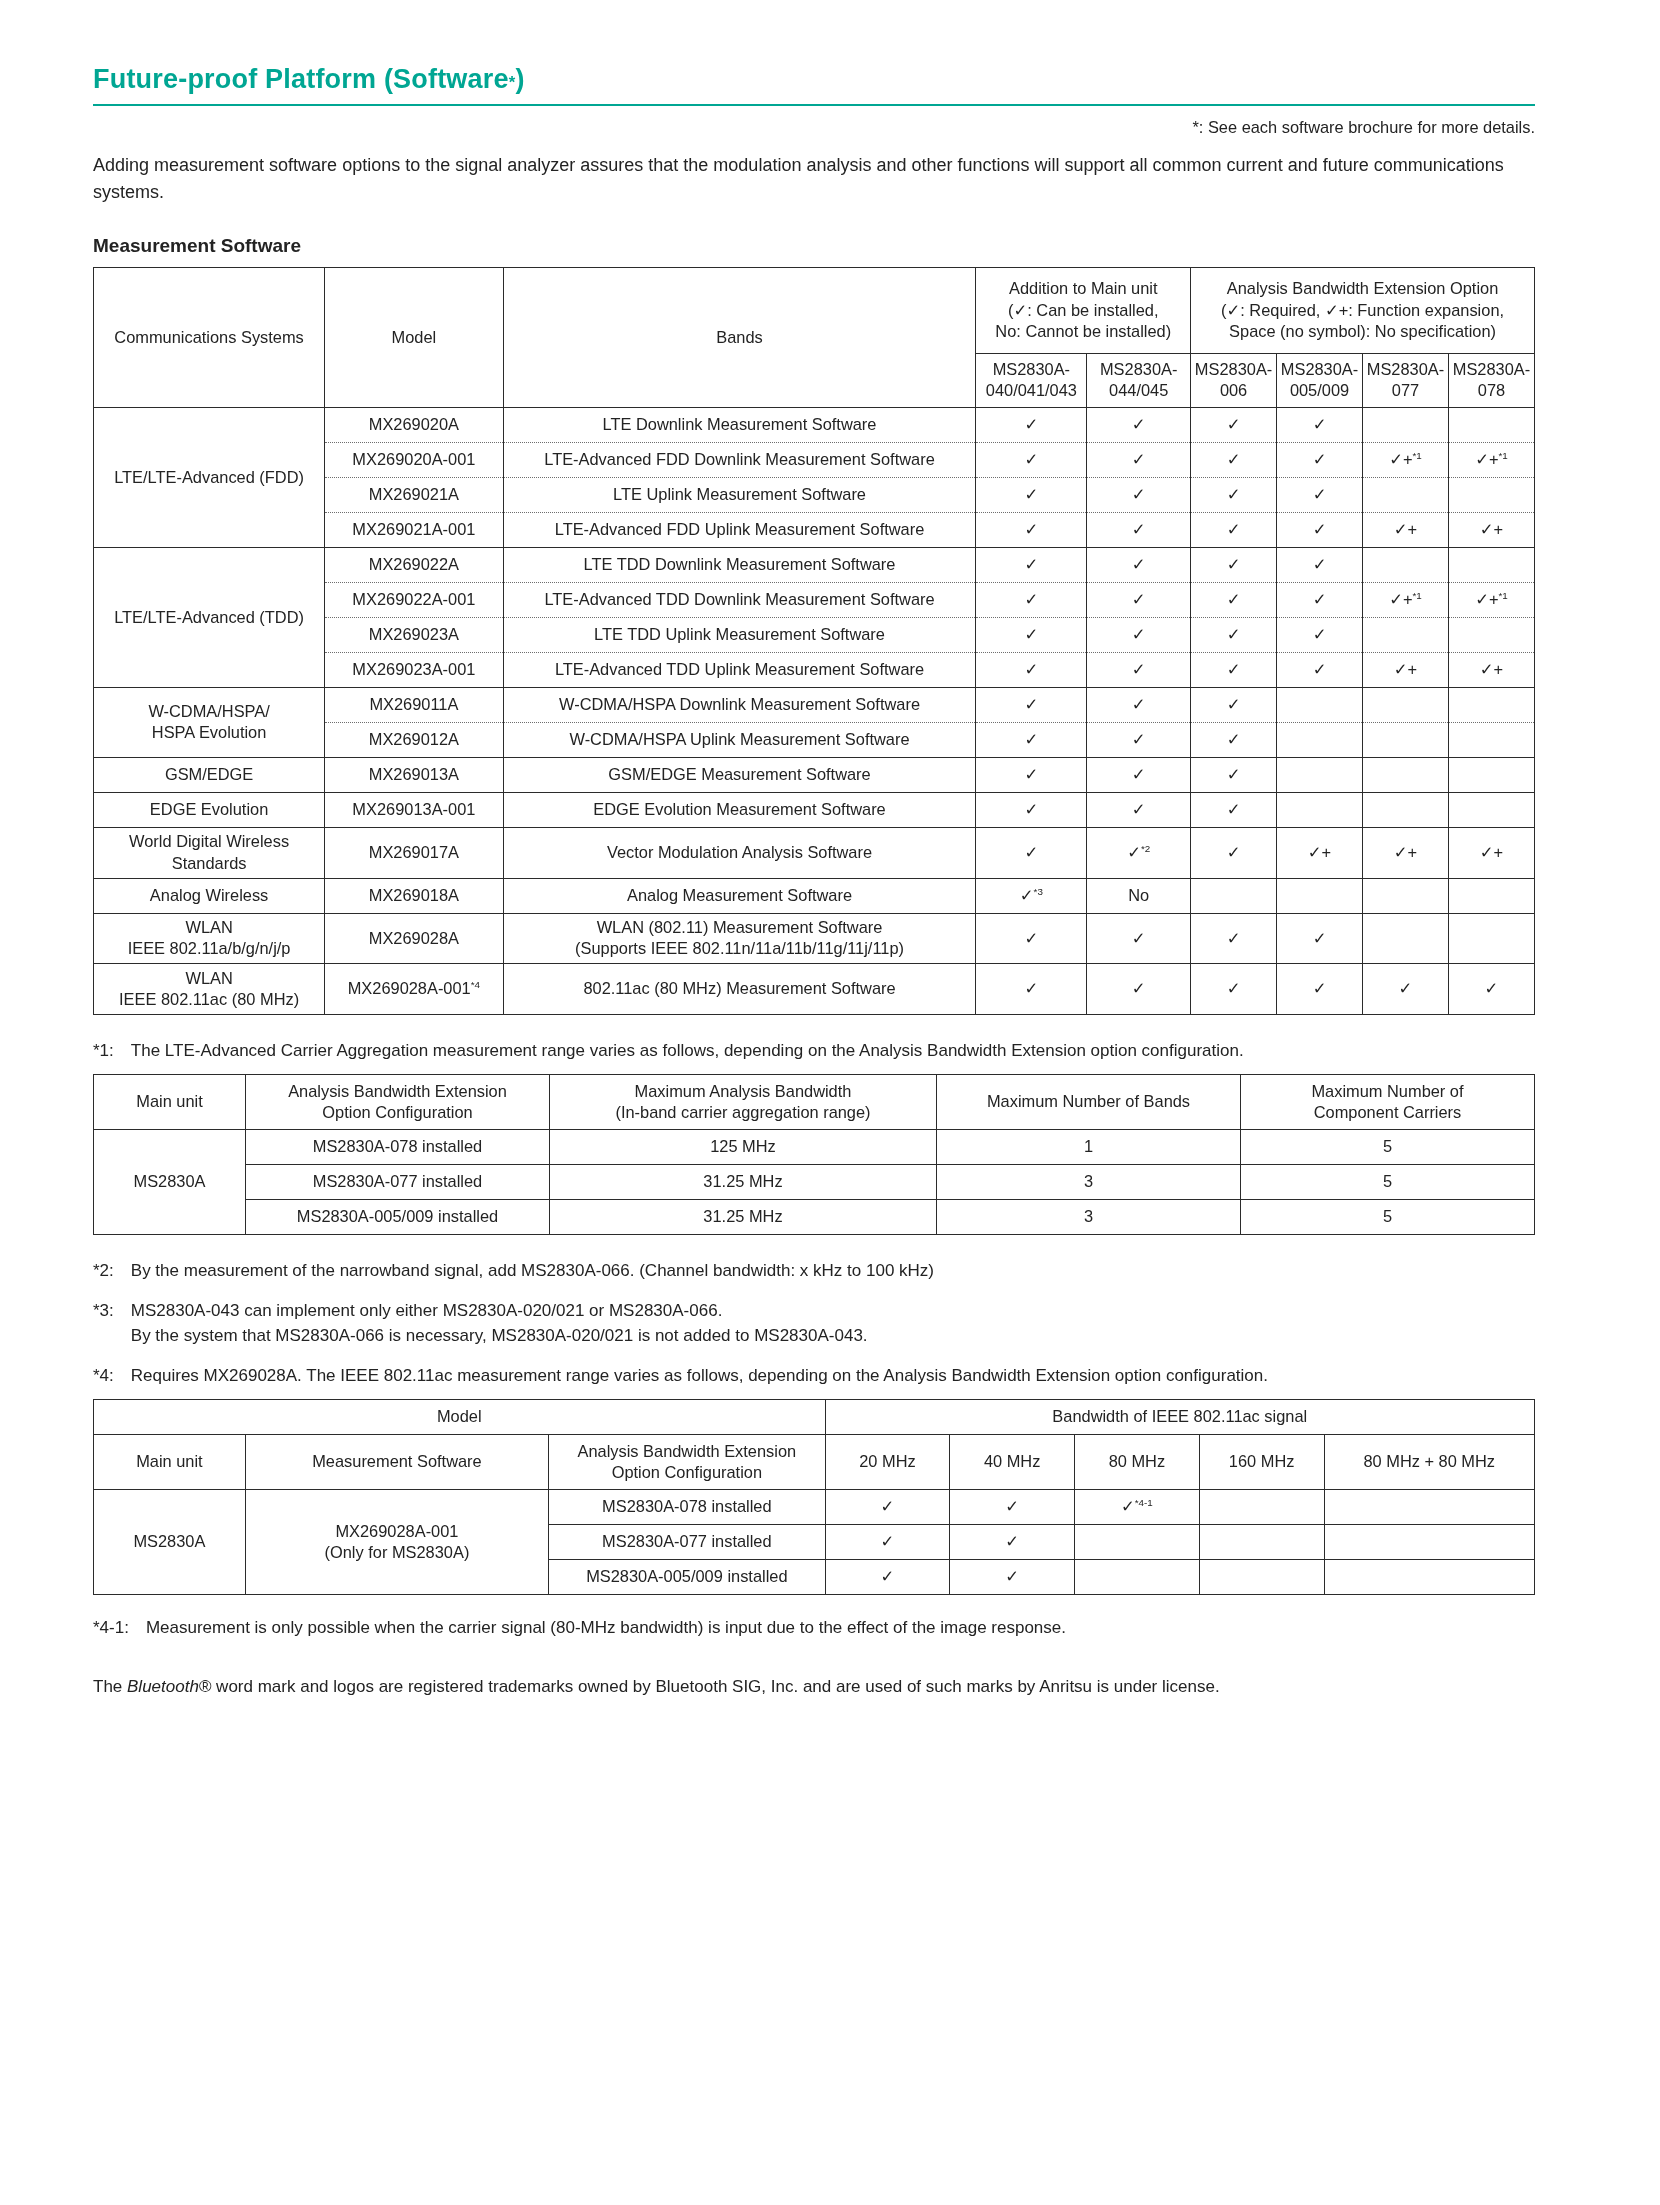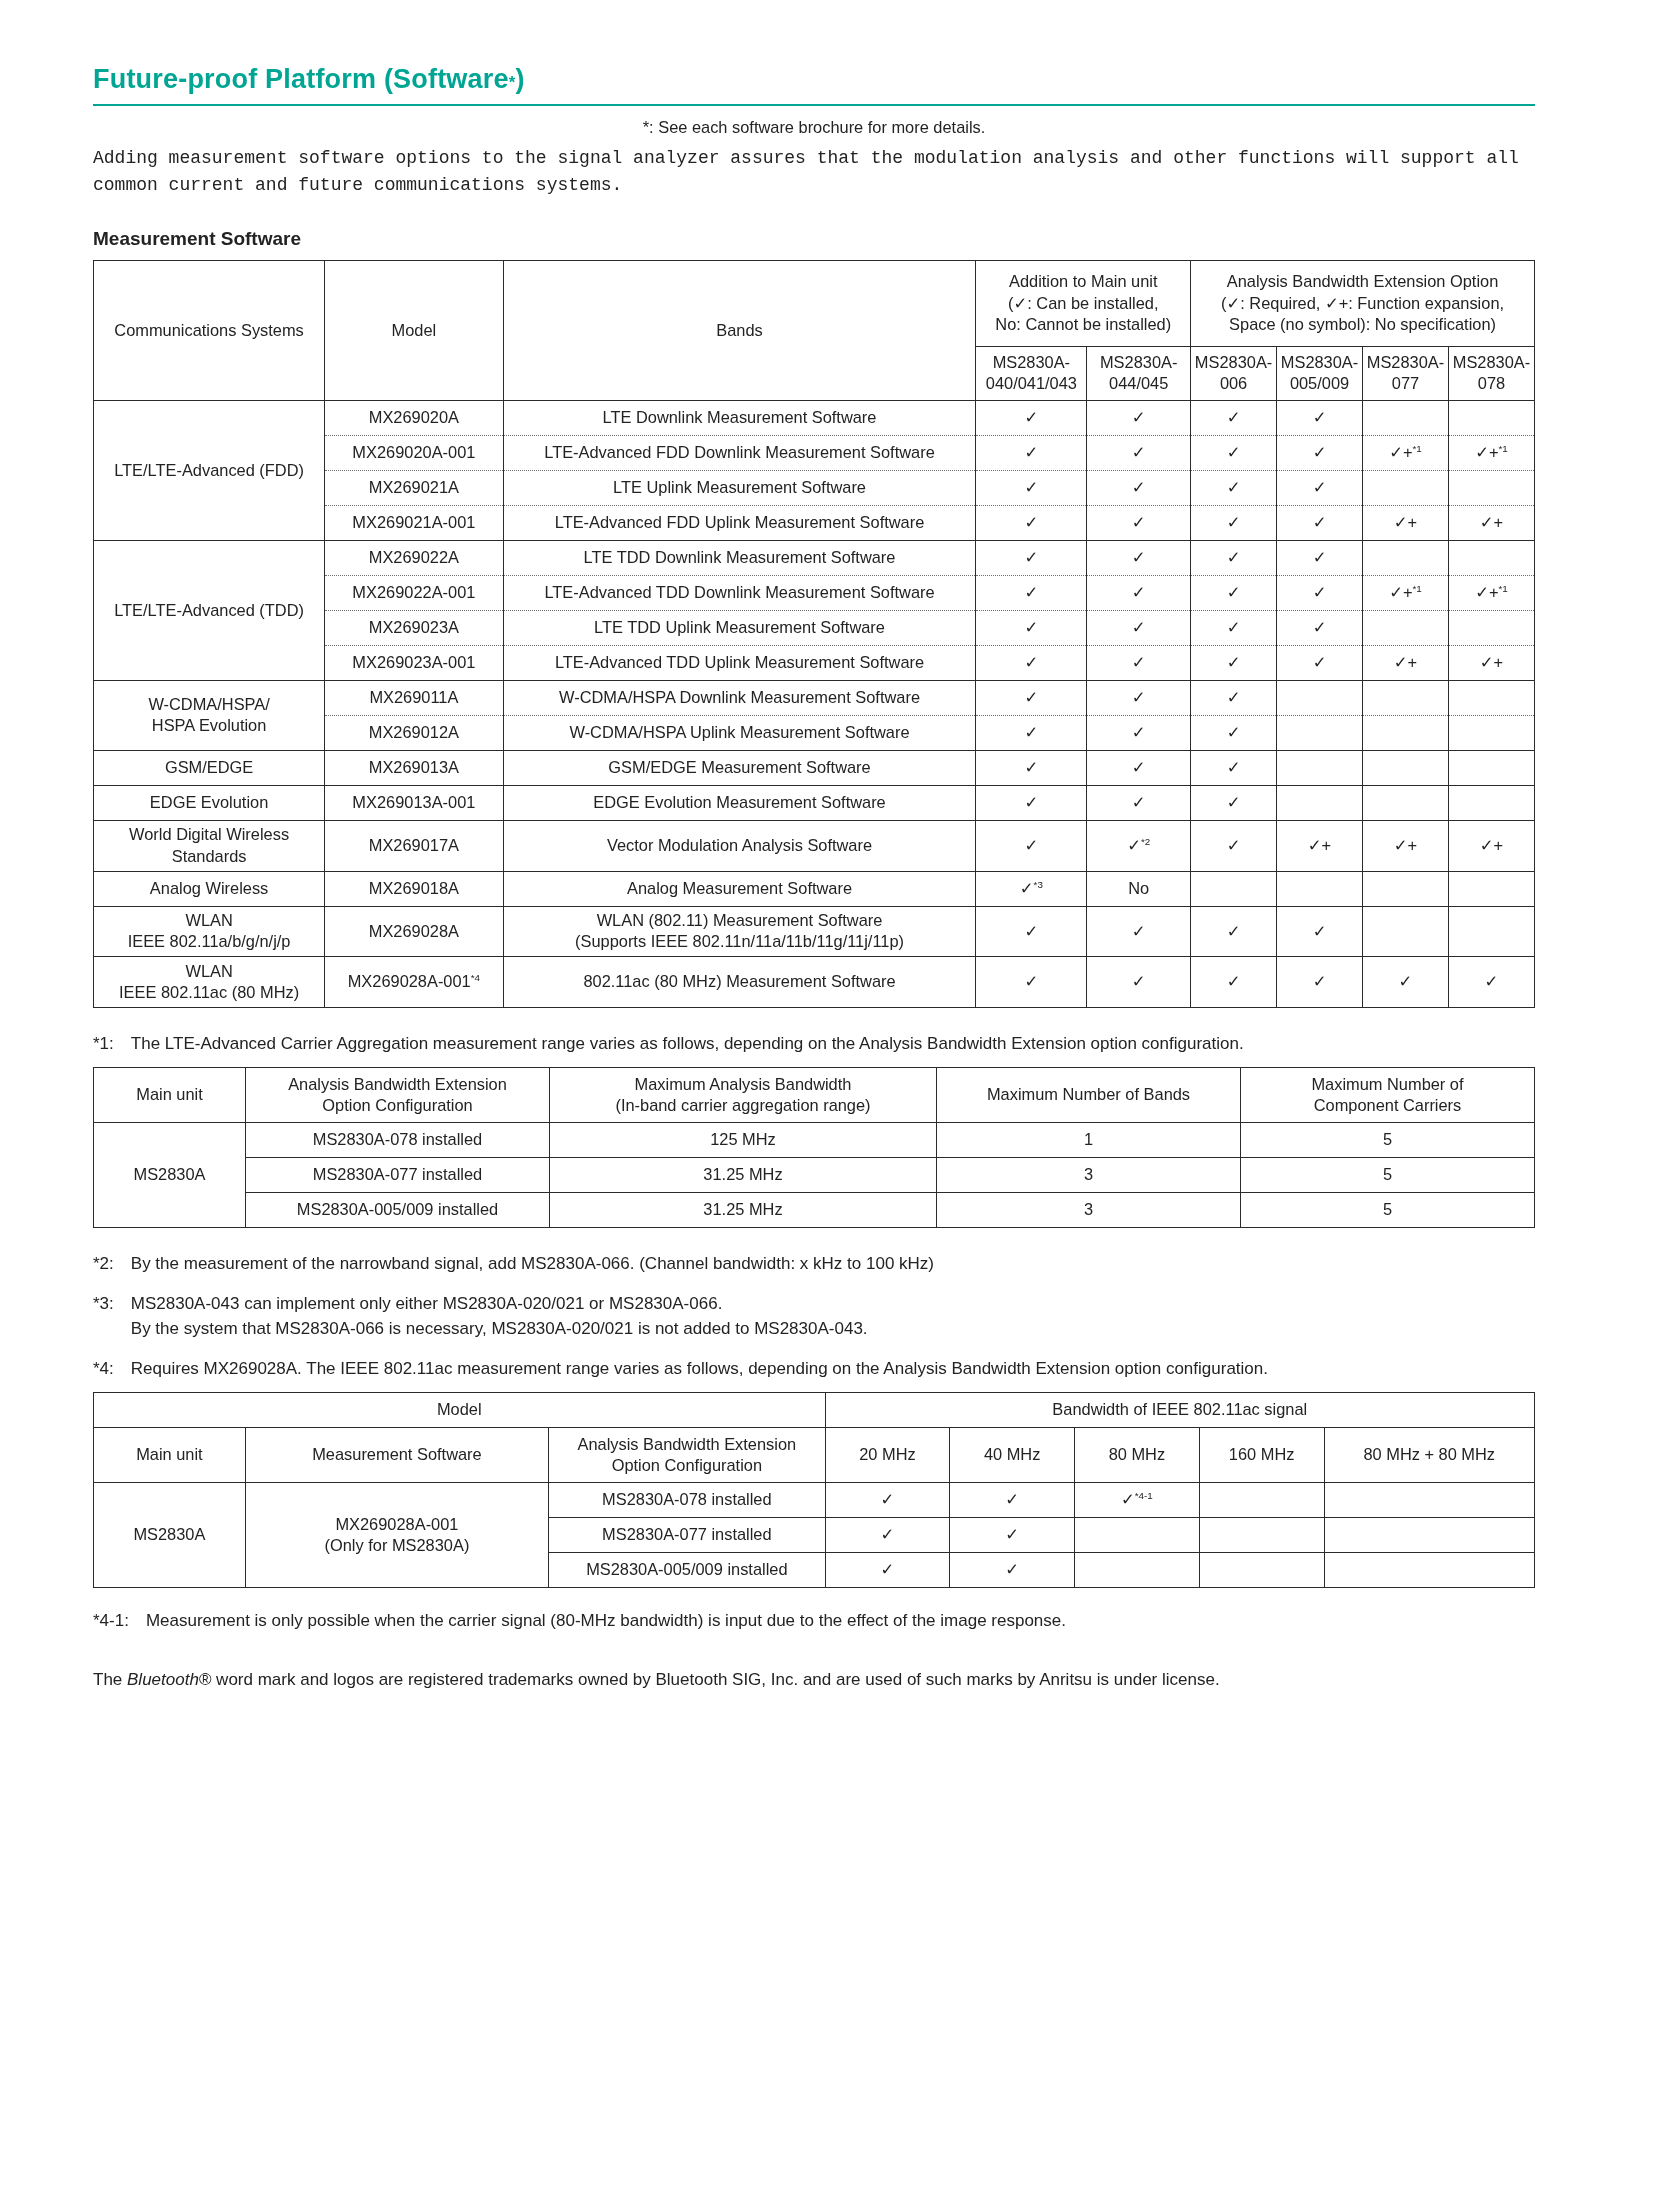--- a/index.html
+++ b/index.html
@@ -4,22 +4,22 @@
 <style>
   :root{ --accent:#00A693; --ink:#232323; --line:#2B2B2B; }
   *{ margin:0; padding:0; box-sizing:border-box; }
   html,body{ background:#ffffff; }
   body{ font-family:"Liberation Sans","DejaVu Sans",sans-serif; color:var(--ink); }
   .page{ position:relative; width:1660px; height:1807px; background:#ffffff; overflow:hidden; }
   .content{ margin-left:93px; width:1442px; padding-top:64px; }
   .title{ color:var(--accent); font-size:27px; font-weight:700; letter-spacing:0.2px; }
   .title-star{ font-size:0.62em; }
   .title-rule{ height:0; border-top:2.6px solid var(--accent); margin-top:8.6px; }
-  .top-note{ margin-top:12px; text-align:center; font-size:16.4px; }
-  .intro{ margin-top:8px; font-size:18px; line-height:1.5;font-family:Liberation Mono, monospace; }
+  .top-note{ margin-top:12px; text-align:right; font-size:16.4px; }
+  .intro{ margin-top:15px; font-size:18px; line-height:1.5; }
   .section-title{ margin-top:29px; font-size:19px; font-weight:700; }
 
   table.grid{ border-collapse:collapse; table-layout:fixed; border:1.7px solid var(--line); margin-top:10.4px; background:#fff; }
   .grid th,.grid td{ border:0.9px solid var(--line); border-bottom:none; font-size:16.4px; font-weight:400;
                      line-height:1.3; padding:3.5px 7px; vertical-align:middle; text-align:center; white-space:pre-line; }
   #main-table td{ height:35px; }
   #main-table thead tr:first-child th{ height:86px; }
   #main-table thead tr:last-child th{ height:54px; padding:1.7px; }
   tr.group-sub > td{ border-top:0.9px dotted #6E6E6E; }
   .sys-cell,.model-cell,.name-cell,.config-cell,.unit-cell{ text-align:left; padding-left:9.5px; }

